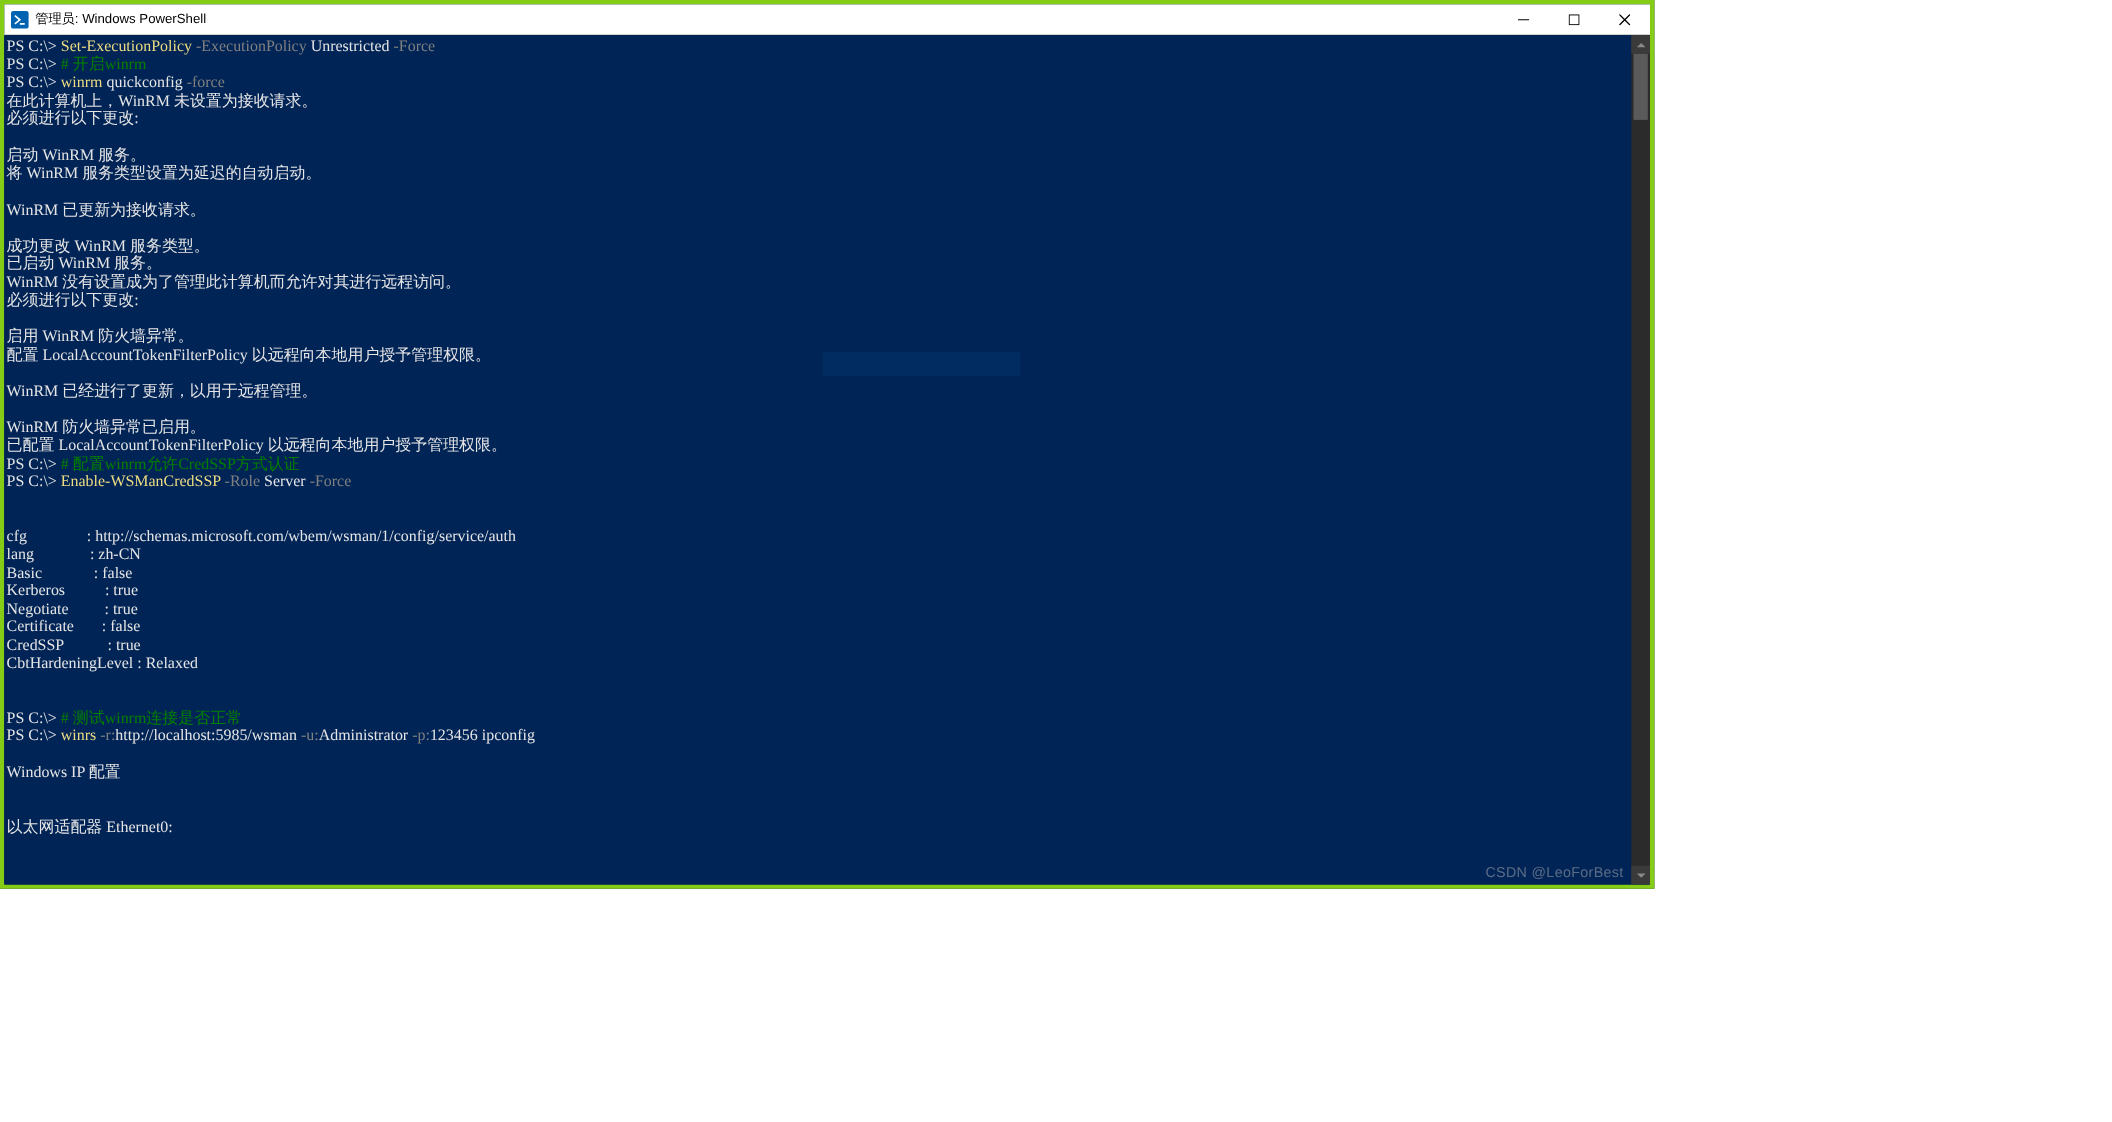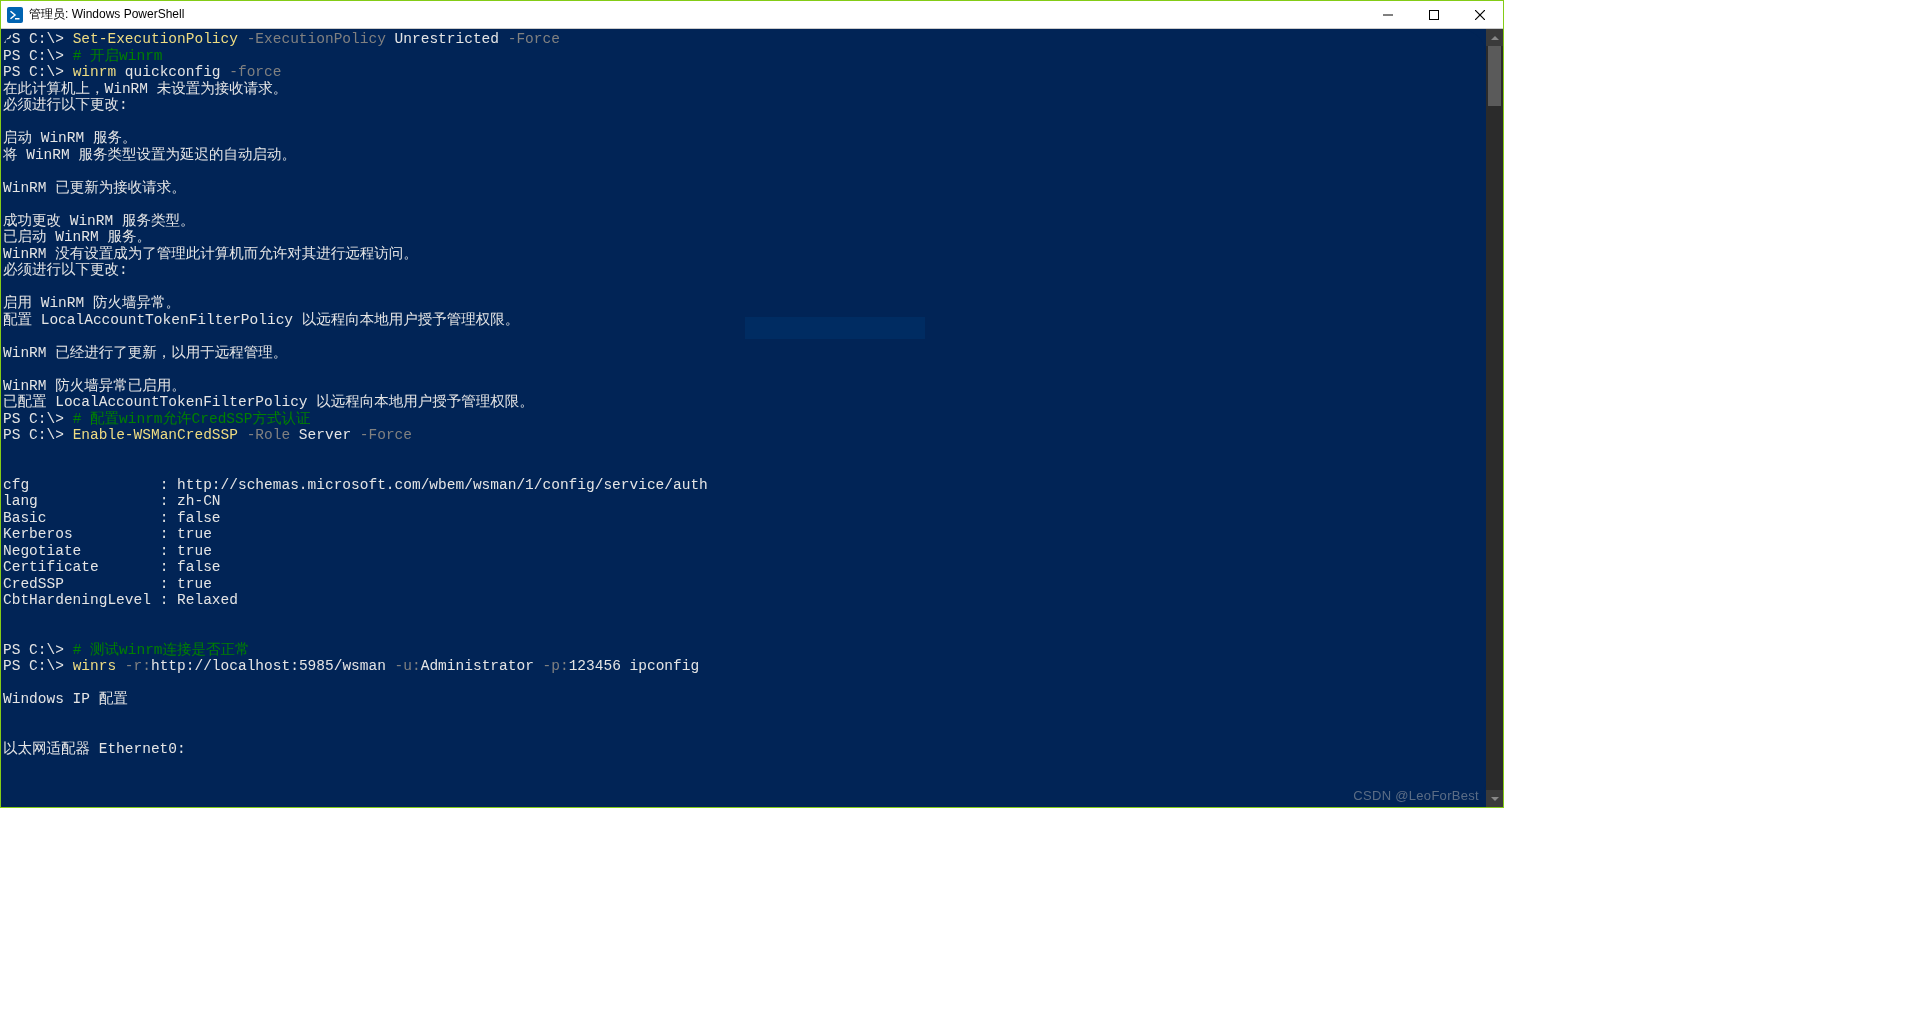--- a/index.html
+++ b/index.html
@@ -1,27 +1,27 @@
 <!DOCTYPE html>
 <html><head>
 <meta charset="utf-8">
 <style>
   * { margin: 0; padding: 0; box-sizing: border-box; }
   html, body { width: 1920px; height: 1020px; overflow: hidden; font-family: "Segoe UI", "Microsoft YaHei", sans-serif; background: #fff; }
-  .window { width: 1504px; height: 808px; border: 1px solid #84cc16; display: flex; flex-direction: column; background: #012456; position: relative; }
+  .window { width: 1504px; height: 808px; border: 4px solid #84cc16; display: flex; flex-direction: column; background: #012456; position: relative; }
   .titlebar { height: 28px; background: #fff; display: flex; align-items: center; padding-left: 6px; border-bottom: 1px solid #ccc; }
   .titlebar-icon { width: 16px; height: 16px; background: #0063b1; border-radius: 2px; margin-right: 6px; display:flex; align-items:center; justify-content:center;}
   .titlebar-icon svg { width:12px; height:12px; }
   .titlebar-title { font-size: 12px; color: #000; flex: 1; }
   .titlebar-controls { display: flex; height: 100%; }
   .titlebar-btn { width: 46px; height: 100%; display: flex; align-items: center; justify-content: center; color: #000; }
   .titlebar-btn svg { width: 10px; height: 10px; stroke: #000; stroke-width: 1; fill: none; }
   .titlebar-btn.close svg { stroke-width:1.2; }
   .terminal-wrap { flex: 1; display: flex; background: #012456; }
-  .terminal { flex: 1; background: #012456; color: #cccccc; font-family: Liberation Mono, monospace; font-size: 14.5px; line-height: 16.5px; padding: 2px 12px 0 2px; white-space: pre; overflow: hidden; border-radius: 26px; }
+  .terminal { flex: 1; background: #012456; color: #cccccc; font-family: Liberation Serif, serif; font-size: 14.5px; line-height: 16.5px; padding: 2px 12px 0 2px; white-space: pre; overflow: hidden; }
   .scrollbar { width: 17px; background: #2b2b2b; display:flex; flex-direction:column; }
   .scroll-arrow { height:17px; background:#3a3a3a; display:flex; align-items:center; justify-content:center;}
   .scroll-arrow svg { width:8px; height:8px; fill:#888; }
   .scroll-track { flex:1; position:relative; }
   .scroll-thumb { position:absolute; left:2px; right:2px; top:0; height:60px; background:#5a5a5a; }
   .c-white { color: #e5e5e5; }
   .c-yellow { color: #eedc82; }
   .c-gray { color: #808080; }
   .c-darkgreen { color: #008000; }
   .watermark-box { position:absolute; top:316px; left:744px; width:180px; height:22px; background:rgba(0,60,120,0.35); }

